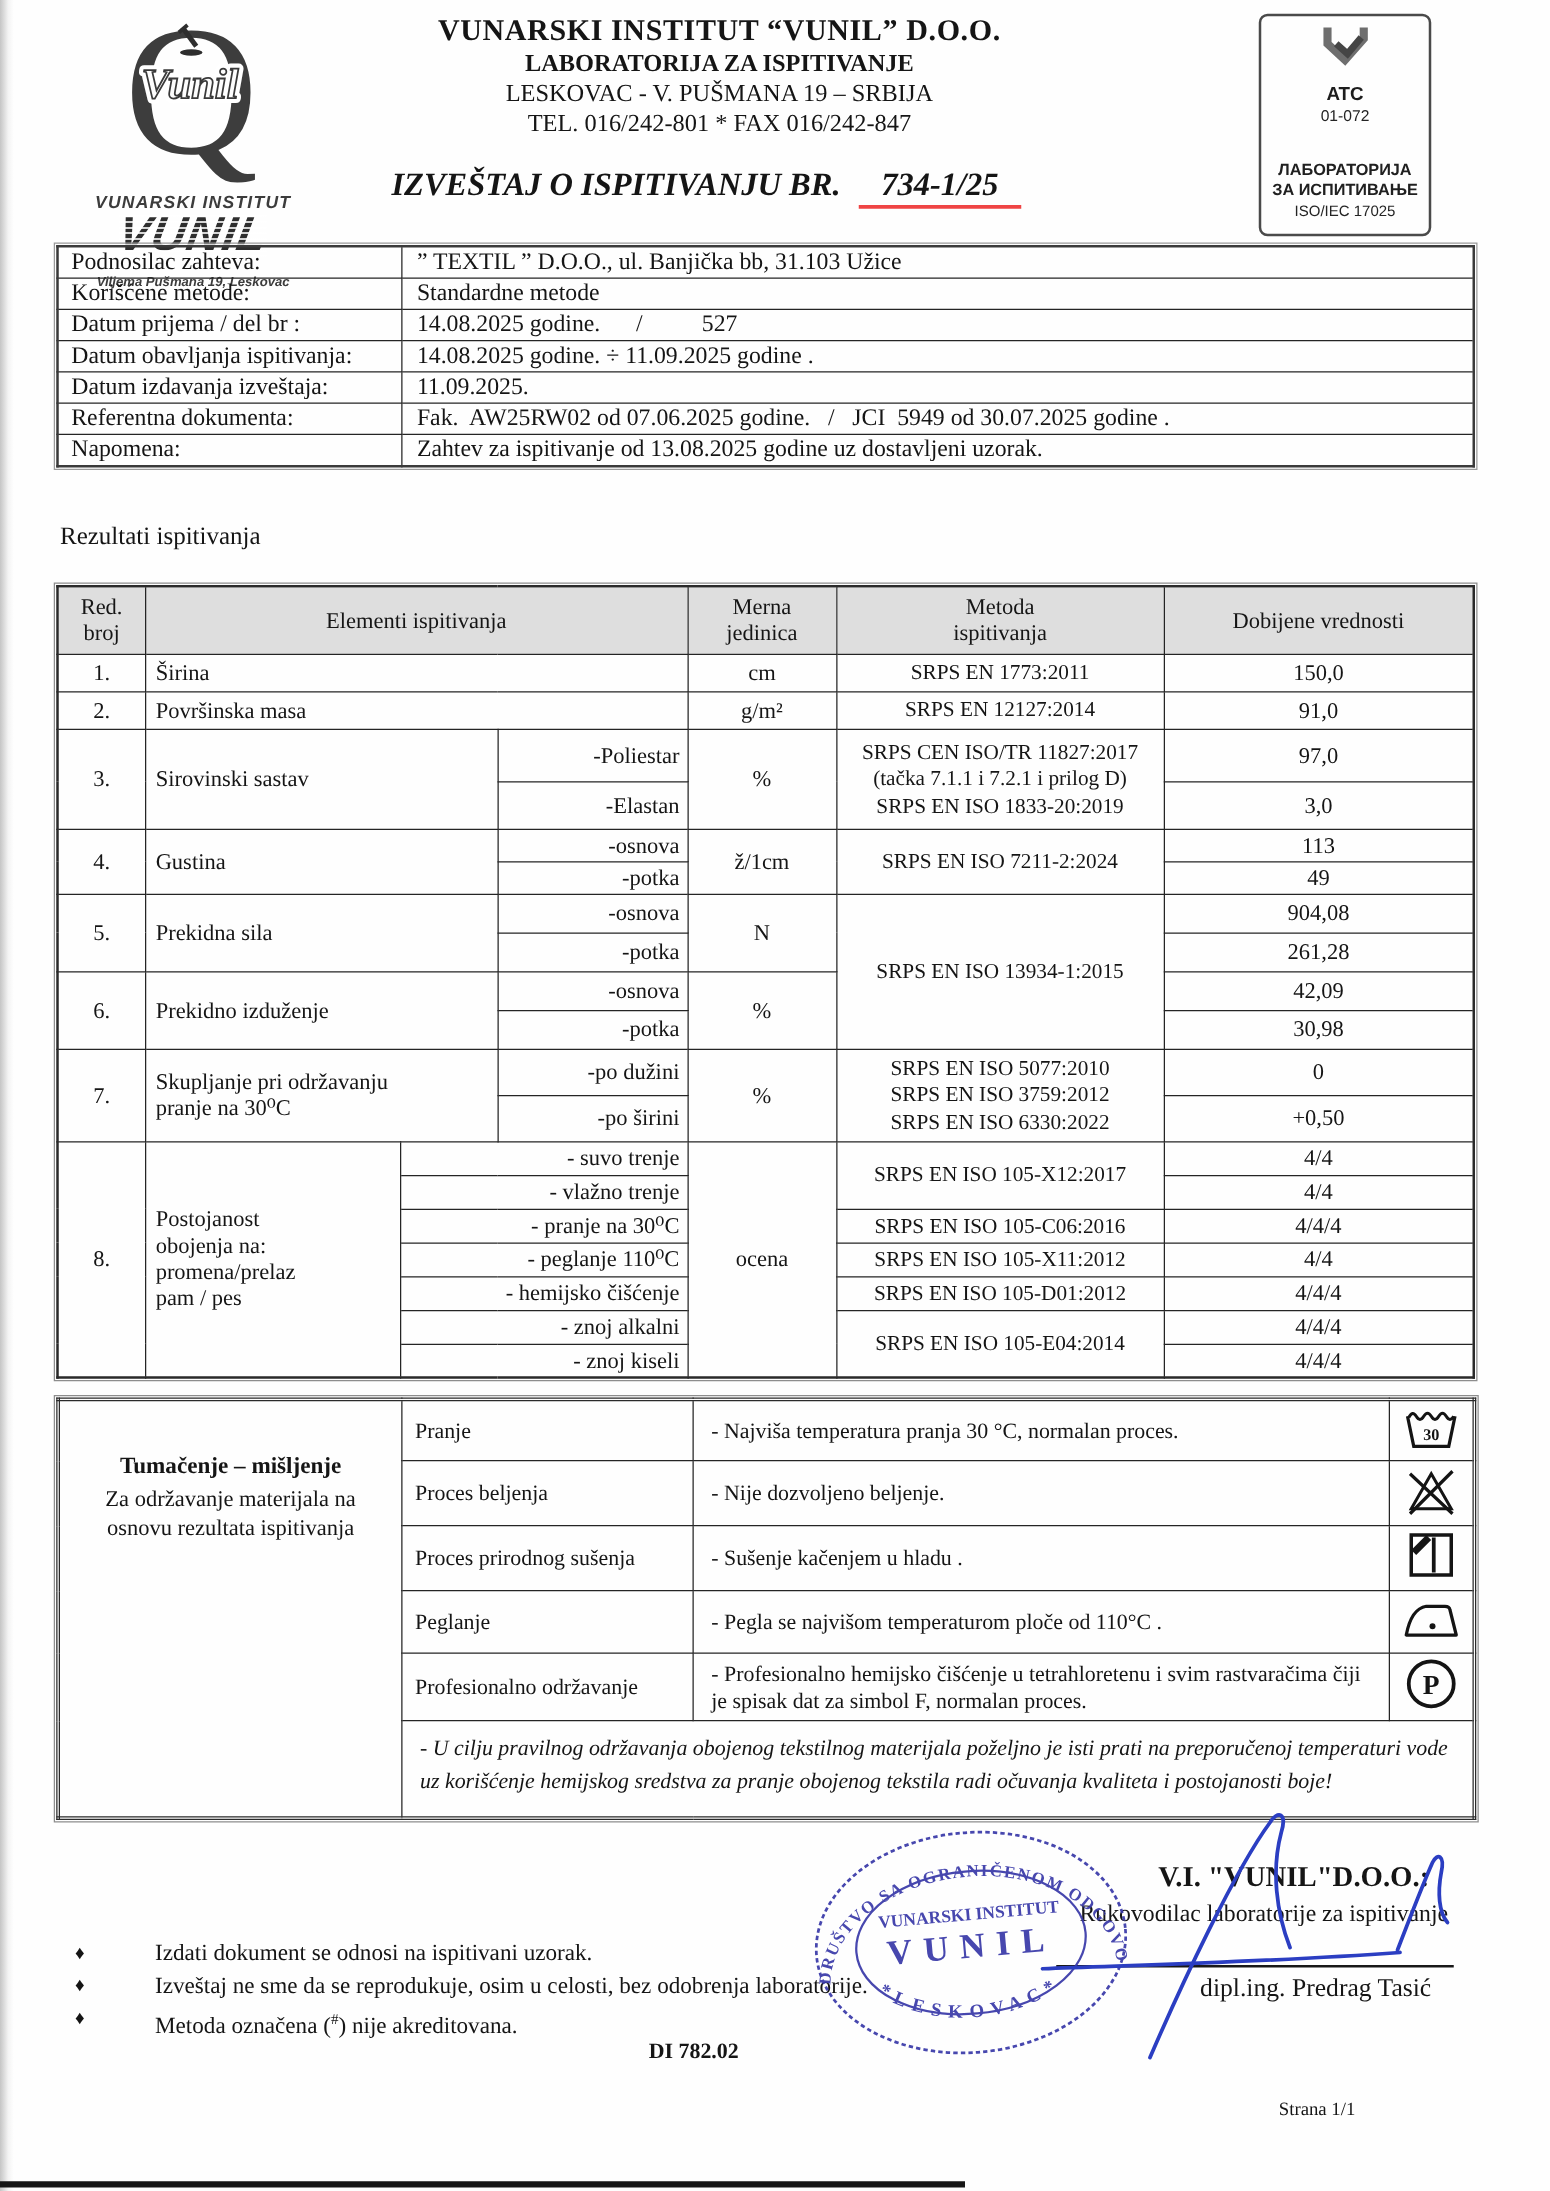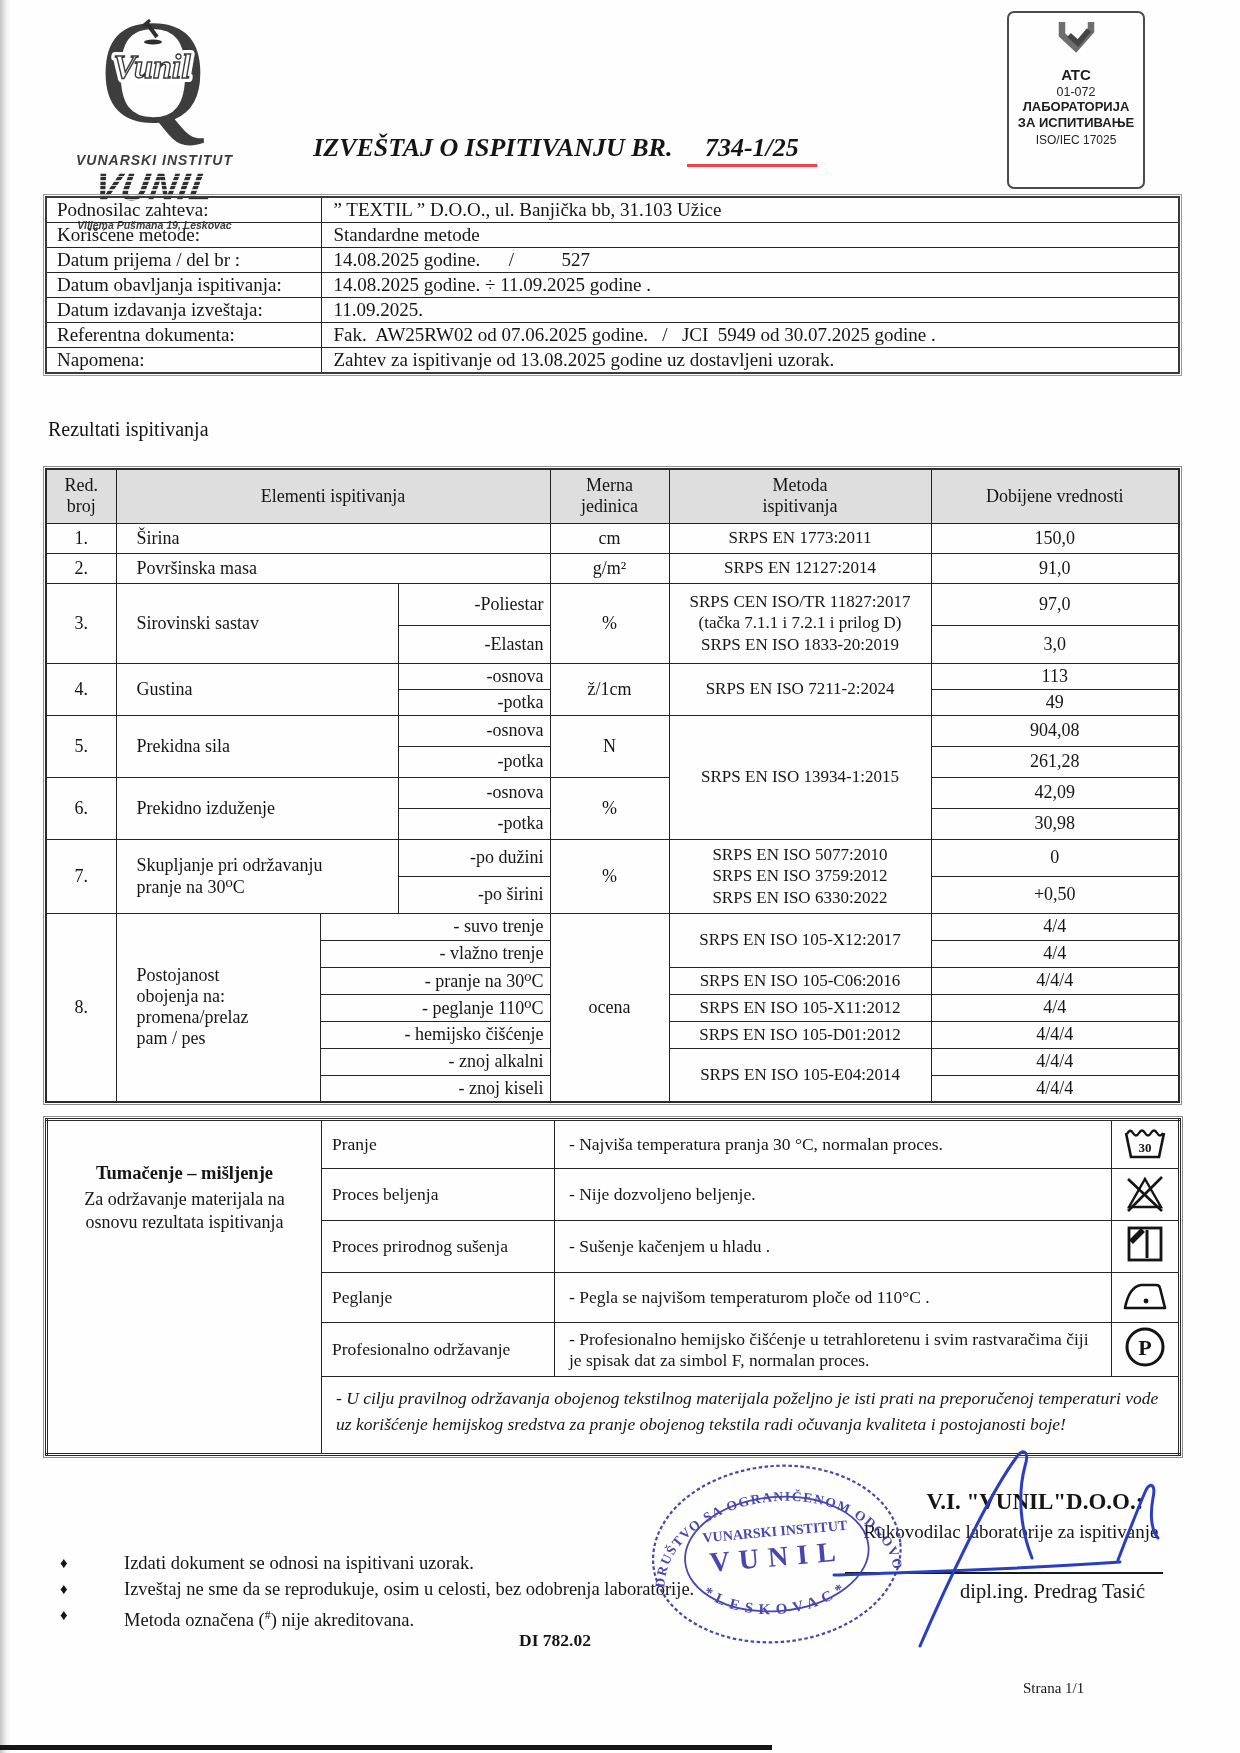--- a/index.html
+++ b/index.html
@@ -28,42 +28,42 @@
   .h-addr, .h-tel { font-size:19.5px; margin-top:2px; }
   .title-line { position:absolute; left:235px; top:133px; width:660px; text-align:center;
     font-size:26px; font-weight:bold; font-style:italic; }
   .report-no { display:inline-block; border-bottom:3px solid #ef4444; padding:0 18px 1px 18px; margin-left:8px; }
 
   .accred { position:absolute; left:1007px; top:11px; width:138px; height:178px;
     border:2px solid #4a4a4a; border-radius:7px; text-align:center;
     font-family:"Liberation Sans",sans-serif; box-sizing:border-box; padding-top:6px; }
   .accred .atc { font-size:15px; font-weight:bold; color:#1d1d1d; margin-top:1px; }
   .accred .num { font-size:12.5px; color:#242424; margin-top:2px; }
-  .accred .lab { font-size:13px; font-weight:bold; color:#202020; margin-top:0; line-height:1.25; }
+  .accred .lab { font-size:13px; font-weight:bold; color:#202020; margin-top:28px; line-height:1.25; }
   .accred .iso { font-size:12px; color:#242424; margin-top:1px; }
 
   
   table { border-collapse:collapse; table-layout:fixed; }
   td, th { border:1px solid #242424; padding:1px 6px; overflow:hidden; }
   .preline { white-space:pre-line; }
   .prewrap { white-space:pre-wrap; }
 
   .info-table { position:absolute; left:45px; top:196px; }
   .info-table table { width:1133px; border:2px solid #3a3a3a; outline:1px solid #9a9a9a; outline-offset:1px; }
   .info-table td { font-size:19px; height:21px; }
   .info-table td.lbl { padding-left:10px; }
   .info-table td.val { padding-left:12px; }
 
   .results-heading { position:absolute; left:48px; top:418px; font-size:20px; }
 
   .results { position:absolute; left:45px; top:468px; }
   .results table { width:1133px; border:2px solid #2a2a2a; outline:1px solid #8d8d8d; outline-offset:1px; }
   .results th { background:#dedede; font-weight:normal; font-size:18px; text-align:center; vertical-align:middle; }
   .results td { font-size:18px; text-align:center; vertical-align:middle; }
-  .results td.name { text-align:left; padding-left:20px; }
+  .results td.name { text-align:left; padding-left:8px; }
   .results td.sub { text-align:right; padding-left:10px; }
   .results td.met { font-size:17px; line-height:1.25; }
 
   .care { position:absolute; left:45px; top:1118px; }
   .care table { width:1133px; border:3px double #2a2a2a; outline:1px solid #8d8d8d; outline-offset:1px; }
   .care td { font-size:17.5px; vertical-align:middle; }
   .care td.chead { vertical-align:top; padding-top:42px; text-align:center; }
   .care .chead-title { font-weight:bold; font-size:18.5px; }
   .care .chead-sub { font-size:18px; margin-top:4px; line-height:1.3; }
   .care td.clabel { padding-left:10px; }
@@ -107,20 +107,26 @@
       <text x="102" y="72" font-size="34" font-style="italic" font-weight="bold" text-anchor="middle" fill="#fdfdfd" stroke="#3a3a3a" stroke-width="1.4">Vunil</text>
     </svg>
     <div class="logo-sub">VUNARSKI INSTITUT</div>
     <div class="brand-wrap">
       <span class="brand">VUNIL</span>
       <div class="stripes"></div>
     </div>
     <div class="logo-addr">Viljema Pušmana 19, Leskovac</div>
   </div>
 
+  <div class="header-center">
+    <div class="h-institute">VUNARSKI INSTITUT “VUNIL” D.O.O.</div>
+    <div class="h-lab">LABORATORIJA ZA ISPITIVANJE</div>
+    <div class="h-addr">LESKOVAC - V. PUŠMANA 19 – SRBIJA</div>
+    <div class="h-tel">TEL. 016/242-801 * FAX  016/242-847</div>
+  </div>
 
   <div class="title-line">
     <span>IZVEŠTAJ O ISPITIVANJU BR.</span>
     <span class="report-no">734-1/25</span>
   </div>
 
   <div class="accred">
     <svg width="46" height="42" viewBox="0 0 46 42">
       <path d="M9 3 V16 L23 29 L38 12 V3" stroke="#6e6e6e" stroke-width="6.5" fill="none"></path>
       <path d="M16 16 L25 24 L36 11" stroke="#454545" stroke-width="5.5" fill="none"></path>

